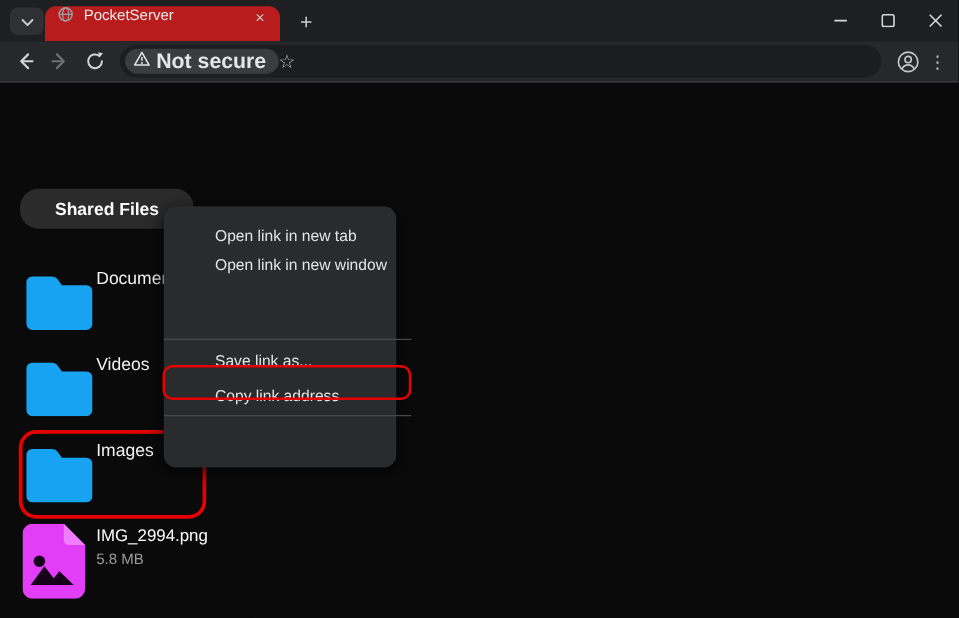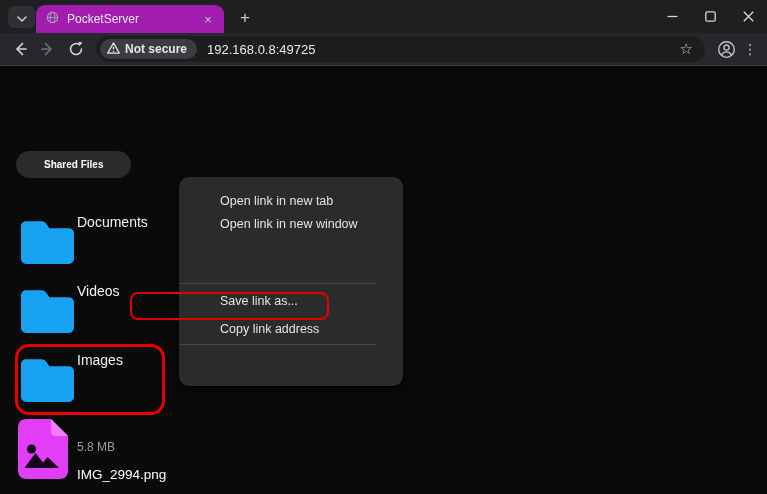--- a/index.html
+++ b/index.html
@@ -4,71 +4,71 @@
 <style>
   * { margin:0; padding:0; box-sizing:border-box; }
   html,body { width:767px; height:494px; overflow:hidden; background:#0a0a0b;
               font-family:"Liberation Sans", sans-serif; }
   #app { position:relative; width:767px; height:494px; background:#0a0a0b; overflow:hidden; }
 
   
   .tabstrip { position:absolute; left:0; top:0; width:767px; height:33px; background:#1e1f21; }
   .tab-search { position:absolute; left:8px; top:6px; width:27px; height:22px; background:#2f3033;
                 border-radius:6px; display:flex; align-items:center; justify-content:center; cursor:pointer; }
-  .tab { position:absolute; left:36px; top:5px; width:188px; height:28px; background:#a21caf;
-         border-radius:9px 9px 0 0; display:flex; align-items:center; padding:0 8px 0 10px; }
+  .tab { position:absolute; left:36px; top:5px; width:188px; height:28px; background:#b91c1c;
+         border-radius:9px 9px 0 0; display:flex; padding:0 8px 0 10px; }
   .tab-title { flex:1; font-size:12px; color:#e8eaed; margin-left:8px; white-space:nowrap;
                overflow:hidden; }
   .tab-close { width:16px; height:16px; display:flex; align-items:center; justify-content:center;
                color:#c3c6ca; font-size:13px; border-radius:50%; cursor:pointer; }
   .newtab-btn { position:absolute; left:233px; top:6px; width:24px; height:24px; display:flex;
                 align-items:center; justify-content:center; color:#c7cacd; font-size:17px; cursor:pointer; }
   .win-controls { position:absolute; right:0; top:0; height:33px; display:flex; }
   .win-btn { width:38px; height:33px; display:flex; align-items:center; justify-content:center;
              color:#d6d8da; cursor:pointer; }
 
   
   .toolbar { position:absolute; left:0; top:33px; width:767px; height:33px; background:#27282b;
              border-bottom:1px solid #3a3b3d; display:flex; align-items:center; padding:0 6px; }
   .nav-btn { width:28px; height:28px; display:flex; align-items:center; justify-content:center;
              border-radius:50%; cursor:pointer; }
   .omnibox { flex:1; height:26px; margin:0 8px 0 6px; background:#1c1d1f; border-radius:13px;
              display:flex; align-items:center; padding:0 8px 0 4px; cursor:text; }
   .chip { height:20px; background:#3b3c3f; border-radius:10px; display:flex; align-items:center;
           padding:0 10px 0 7px; gap:5px; cursor:pointer; }
-  .chip-label { font-size:12px; color:#e4e6e8; font-weight:bold; white-space:nowrap; }
+  .chip-label { font-size:17px; color:#e4e6e8; font-weight:bold; white-space:nowrap; }
   .url-text { font-size:13px; color:#e8e9ea; margin-left:10px; flex:1; white-space:nowrap; }
   .star-btn { font-size:15px; color:#c2c5c9; margin-right:4px; cursor:pointer; }
   .profile-btn { width:26px; height:26px; display:flex; align-items:center; justify-content:center;
                  border-radius:50%; cursor:pointer; }
   .more-btn { width:22px; height:26px; display:flex; align-items:center; justify-content:center;
               color:#c2c5c9; font-size:14px; cursor:pointer; letter-spacing:0; }
 
   
   .content { position:absolute; left:0; top:67px; width:767px; height:427px; background:#0a0a0b; }
   .heading-card { position:absolute; left:16px; top:84px; background:#2b2b2c; border-radius:15px;
-                  padding:8px 28px; color:#ffffff; font-size:10px; font-weight:bold; }
+                  padding:8px 28px; color:#ffffff; font-size:14px; font-weight:bold; }
   .folder-row { position:absolute; left:21px; width:260px; height:48px; cursor:pointer; }
   .folder-label { position:absolute; left:56px; top:-3px; font-size:14px; color:#f2f2f2; }
   .file-row { position:absolute; left:18px; top:352px; width:150px; height:62px; cursor:pointer; }
-  .file-name { position:absolute; left:59px; top:2px; font-size:13.5px; color:#ffffff; white-space:nowrap;margin-top:46px; }
+  .file-name { position:absolute; left:59px; top:2px; font-size:13.5px; color:#ffffff; white-space:nowrap; }
   .file-size { position:absolute; left:59px; top:21px; font-size:12px; color:#9b9b9b; }
   .status-bubble { position:absolute; left:0; bottom:0; height:18px; background:#2b2b2c;
                    border-top-right-radius:4px; display:flex; align-items:center; padding:0 9px;
                    font-size:11px; color:#cccccc; white-space:nowrap; }
 
   
   .anno-file { position:absolute; left:15px; top:344px; width:150px; height:71px;
                border:3px solid #e60000; border-radius:14px; z-index:5; pointer-events:none; }
   .anno-save { position:absolute; left:130px; top:292px; width:199px; height:28px;
                border:2.5px solid #e60000; border-radius:8px; z-index:15; pointer-events:none; }
 
   
-  .ctx-menu { position:absolute; left:131px; top:177px; width:224px; height:209px; background:#2a2b2d;
-              border-radius:10px; box-shadow:0 3px 14px rgba(0,0,0,0.7); z-index:10;margin-left:48px; }
+  .ctx-menu { position:absolute; left:131px; top:165px; width:186px; height:209px; background:#2a2b2d;
+              border-radius:10px; box-shadow:0 3px 14px rgba(0,0,0,0.7); z-index:10; }
   .ctx-item { position:absolute; left:0; width:198px; display:flex; align-items:center;
               padding-left:41px; font-size:12.5px; color:#e2e4e6; cursor:pointer; white-space:nowrap; }
   .ctx-sep { position:absolute; left:0; width:198px; height:1px; background:#47484a; }
 </style>
 </head>
 <body>
 
 <div id="app">
 
   <div class="tabstrip">
@@ -134,21 +134,20 @@
       <div class="chip">
         <span>
           <svg width="13" height="12" viewBox="0 0 14 13">
               <path d="M7 1 L13.3 12 H0.7 Z" fill="none" stroke="#e4e6e8" stroke-width="1.3" stroke-linejoin="round"></path>
               <line x1="7" y1="5" x2="7" y2="8.2" stroke="#e4e6e8" stroke-width="1.3"></line>
               <circle cx="7" cy="10.2" r="0.8" fill="#e4e6e8"></circle>
             </svg>
         </span>
         <span class="chip-label">Not secure</span>
       </div>
-      <span class="url-text">192.168.0.8:49725</span>
       <span class="star-btn">☆</span>
     </div>
     <div class="profile-btn">
       <svg width="19" height="19" viewBox="0 0 20 20">
           <circle cx="10" cy="10" r="8.2" fill="none" stroke="#c2c5c9" stroke-width="1.4"></circle>
           <circle cx="10" cy="8" r="2.7" fill="none" stroke="#c2c5c9" stroke-width="1.4"></circle>
           <path d="M4.8 16 C6 13.4 8 12.5 10 12.5 C12 12.5 14 13.4 15.2 16" fill="none" stroke="#c2c5c9" stroke-width="1.4"></path>
         </svg>
     </div>
     <div class="more-btn">⋮</div>

